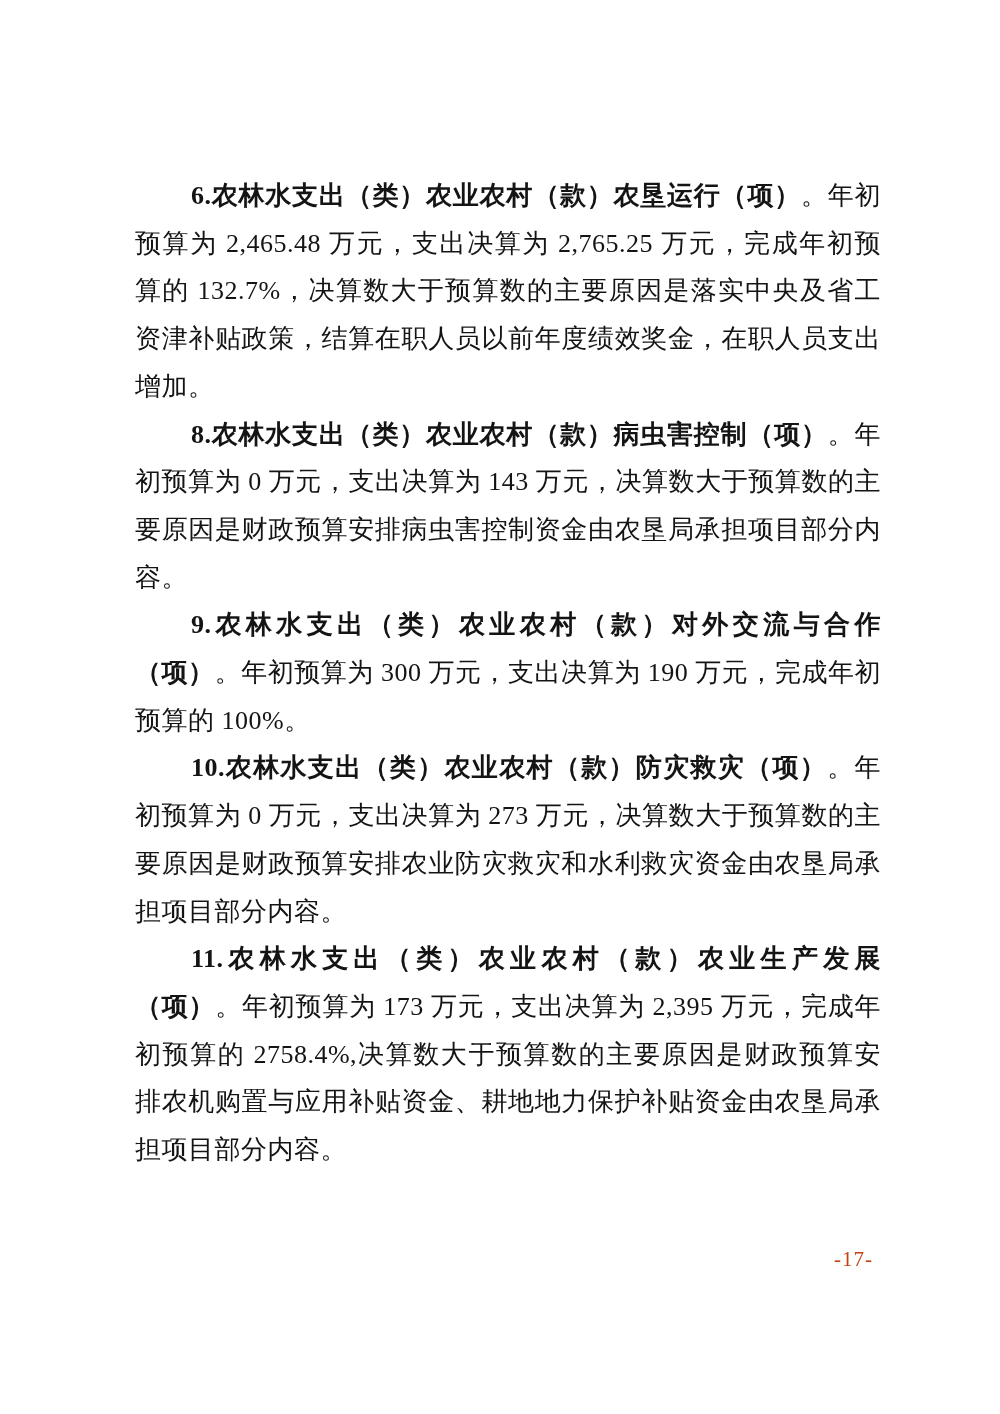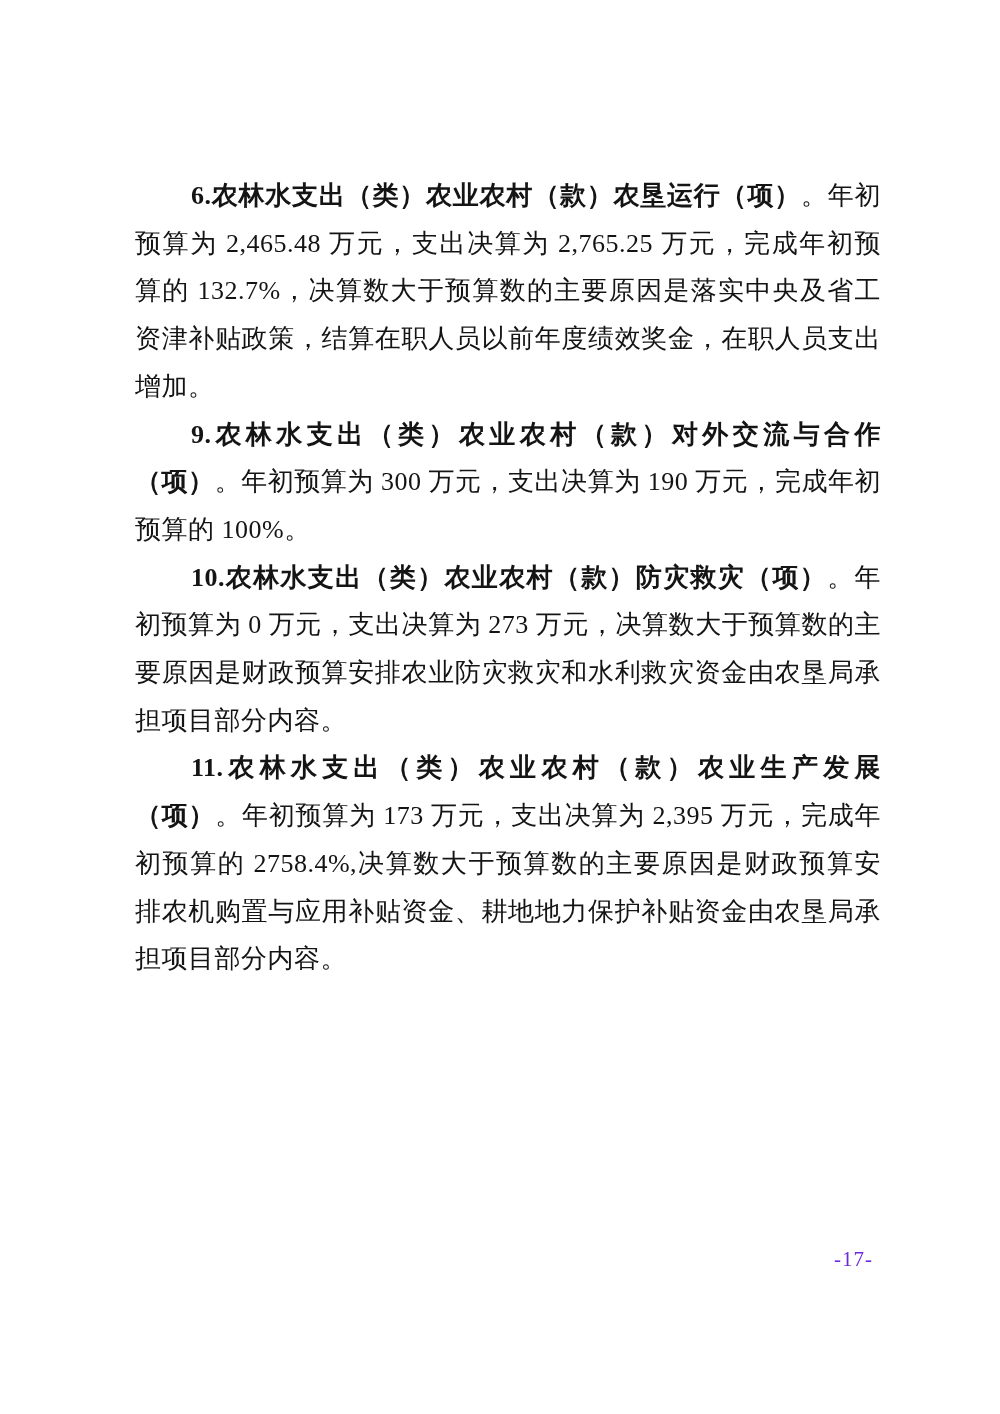--- a/index.html
+++ b/index.html
@@ -35,28 +35,29 @@
   }
   .seg-bold {
     font-weight: 700;
   }
   .page-number {
     position: absolute;
     top: 1247px;
     right: 127px;
     font-size: 21px;
     letter-spacing: 1px;
-    color: #6d28d9;
+    color: #c2410c;
     font-family: "Liberation Serif", "DejaVu Serif", serif;
   }
 </style>
 </head>
 <body>
 
 <div class="page">
   <div class="doc-body">
       <p class="indented"><span class="seg-bold">6.农林水支出（类）农业农村（款）农垦运行（项）</span><span>。年初预算为 2,465.48 万元，支出决算为 2,765.25 万元，完成年初预算的 132.7%，决算数大于预算数的主要原因是落实中央及省工资津补贴政策，结算在职人员以前年度绩效奖金，在职人员支出增加。</span></p>
+      <p class="indented"><span class="seg-bold">8.农林水支出（类）农业农村（款）病虫害控制（项）</span><span>。年初预算为 0 万元，支出决算为 143 万元，决算数大于预算数的主要原因是财政预算安排病虫害控制资金由农垦局承担项目部分内容。</span></p>
       <p class="indented"><span class="seg-bold">9.农林水支出（类）农业农村（款）对外交流与合作（项）</span><span>。年初预算为 300 万元，支出决算为 190 万元，完成年初预算的 100%。</span></p>
       <p class="indented"><span class="seg-bold">10.农林水支出（类）农业农村（款）防灾救灾（项）</span><span>。年初预算为 0 万元，支出决算为 273 万元，决算数大于预算数的主要原因是财政预算安排农业防灾救灾和水利救灾资金由农垦局承担项目部分内容。</span></p>
       <p class="indented"><span class="seg-bold">11.农林水支出（类）农业农村（款）农业生产发展（项）</span><span>。年初预算为 173 万元，支出决算为 2,395 万元，完成年初预算的 2758.4%,决算数大于预算数的主要原因是财政预算安排农机购置与应用补贴资金、耕地地力保护补贴资金由农垦局承担项目部分内容。</span></p>
     </div>
   <div class="page-number">-17-</div>
 </div>
 
 </body></html>

